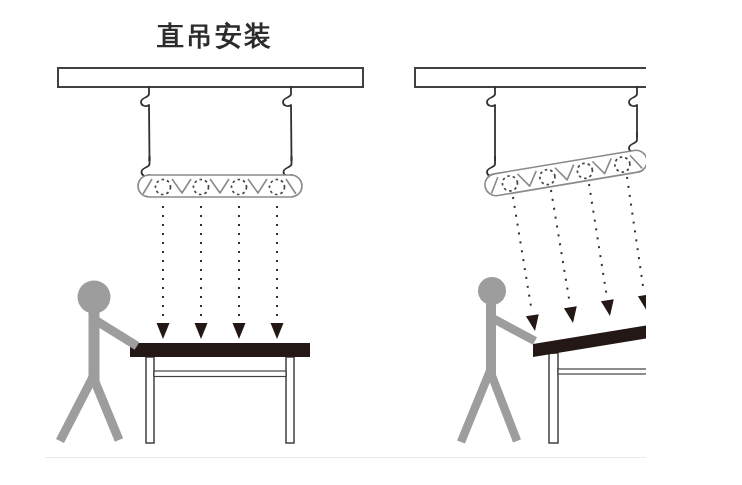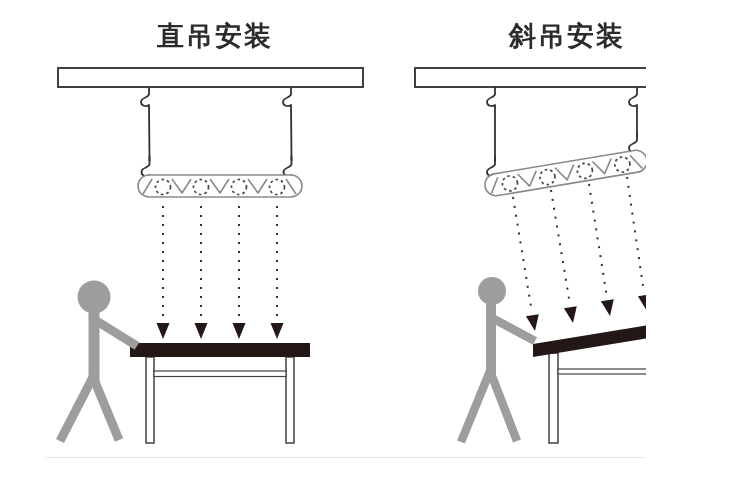--- a/index.html
+++ b/index.html
@@ -30,21 +30,20 @@
     height:1px;background:#e9e9e9;
   }
 </style>
 </head>
 <body>
 
 <div id="stage">
 
   <div class="panel-title left">直吊安装</div>
 
-  <div class="panel-title right">斜吊安装</div>
 
   <svg id="diagram-svg" width="742" height="485" viewBox="0 0 742 485">
 
     <defs>
 
       <g id="fixture-shape">
         <rect x="-82" y="-11" width="164" height="22" rx="11" fill="#ffffff" stroke="#8a8a8a" stroke-width="1.6"></rect>
         <path d="M-77,8 L-68,-7 M-48,-7 L-38,7 L-29,-7 M-10,-7 L0,7 L9,-7 M28,-7 L38,7 L47,-7 M66,-7 L76,8" fill="none" stroke="#8a8a8a" stroke-width="1.6" stroke-linejoin="round"></path>
         <g fill="none" stroke="#4a4540" stroke-width="1.7" stroke-dasharray="2.6 3">
           <circle cx="-57" cy="1" r="7.5"></circle>

